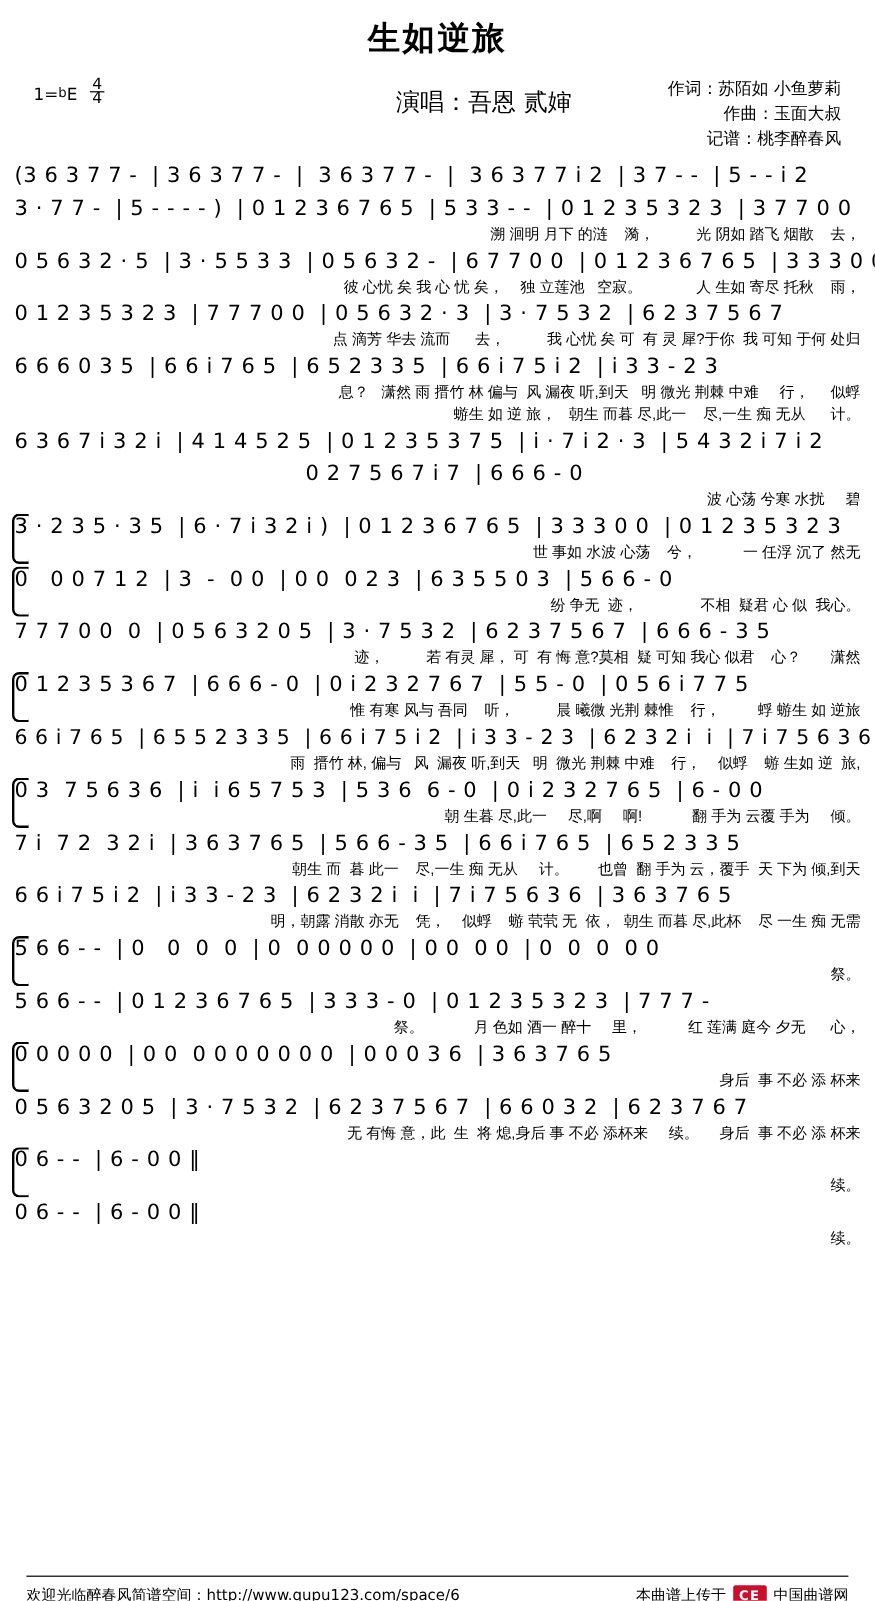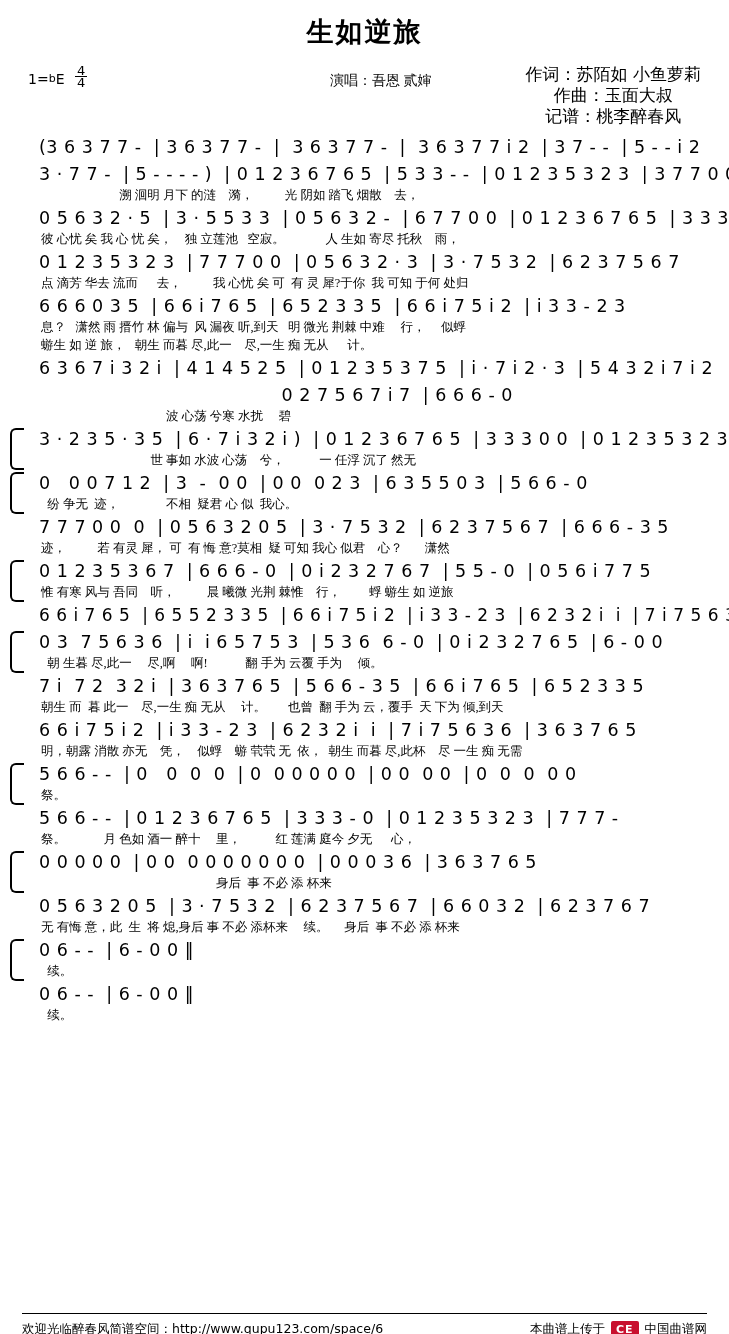--- a/index.html
+++ b/index.html
@@ -8,40 +8,41 @@
     font-family:"DejaVu Sans","Liberation Sans",sans-serif;
     color:#000;position:relative;overflow:hidden;
   }
   .sheet{position:relative;width:729px;height:1334px;}
 
   
   .title{
     text-align:center;font-size:27px;font-weight:bold;letter-spacing:2px;
     margin:14px 0 0 0;font-family:"DejaVu Sans","Liberation Sans",sans-serif;
   }
-  .credits{position:absolute;right:28px;top:50px;font-size:17px;line-height:21px;text-align:center;}
-  .singer{position:absolute;left:330px;top:58px;font-size:14px;font-family:Liberation Serif, serif;}
+  .credits{position:absolute;right:28px;top:50px;font-size:14px;line-height:21px;text-align:right;}
+  .singer{position:absolute;left:330px;top:58px;font-size:20px;}
   .keysig{position:absolute;left:28px;top:40px;font-size:14px;margin-top:11px;}
   .keysig .flat{font-size:11px;vertical-align:2px;}
   .meter{display:inline-block;text-align:center;font-size:13px;line-height:11px;vertical-align:-3px;margin-left:6px;}
   .meter .num{display:block;border-bottom:1.3px solid #000;padding:0 2px;}
   .meter .den{display:block;padding:0 2px;}
 
   
   .body{position:absolute;left:0;top:120px;width:729px;}
-  .line{position:relative;padding:0 39px;margin-bottom:1px;}
+  .line{position:relative;padding:0 12px;margin-bottom:1px;}
   .notes{
     font-size:17.5px;letter-spacing:0.5px;white-space:pre;
     font-family:"DejaVu Sans","Liberation Sans",sans-serif;
     line-height:26px;
   }
   .lyr{
     font-size:12.5px;white-space:pre;line-height:17px;
-    font-family:Liberation Serif, serif;
+    font-family:Liberation Sans, sans-serif;
     padding-left:2px;
+    text-align:right;
   }
   .notes.small{font-size:17px;}
   .brace{position:absolute;left:10px;width:12px;border:2px solid #000;border-right:none;border-radius:6px 0 0 6px;}
 
   
   .footer{position:absolute;left:0;bottom:10px;width:729px;padding:0 22px;box-sizing:border-box;
           display:flex;justify-content:space-between;align-items:center;font-size:12.5px;}
   .footer .right{display:flex;align-items:center;gap:6px;}
   .logo{display:inline-block;background:#c8102e;color:#fff;font-size:11px;font-weight:bold;
         padding:2px 5px;border-radius:2px;letter-spacing:1px;}
@@ -118,20 +119,21 @@
         <div class="lyr">迹，          若 有灵 犀， 可  有 悔 意?莫相  疑 可知 我心 似君    心？       潇然</div>
       </div>
 
     <div class="line">
         <div class="brace" style="top:2px;height:38px;"></div>
         <div class="notes">0 1 2 3 5 3 6 7  | 6 6 6 - 0  | 0 i 2 3 2 7 6 7  | 5 5 - 0  | 0 5 6 i 7 7 5</div>
         <div class="lyr">惟 有寒 风与 吾同    听，          晨 曦微 光荆 棘惟    行，         蜉 蝣生 如 逆旅</div>
       </div>
     <div class="line">
         <div class="notes small">6 6 i 7 6 5  | 6 5 5 2 3 3 5  | 6 6 i 7 5 i 2  | i 3 3 - 2 3  | 6 2 3 2 i  i  | 7 i 7 5 6 3 6  | 3 6 3 2 3 i</div>
+        <div class="lyr">雨  搢竹 林, 偏与   风  漏夜 听,到天   明  微光 荆棘 中难    行，    似蜉    蝣 生如 逆  旅,</div>
       </div>
 
     <div class="line">
         <div class="brace" style="top:2px;height:38px;"></div>
         <div class="notes">0 3  7 5 6 3 6  | i  i 6 5 7 5 3  | 5 3 6  6 - 0  | 0 i 2 3 2 7 6 5  | 6 - 0 0</div>
         <div class="lyr">  朝 生暮 尽,此一     尽,啊     啊!            翻 手为 云覆 手为     倾。</div>
       </div>
     <div class="line">
         <div class="notes">7 i  7 2  3 2 i  | 3 6 3 7 6 5  | 5 6 6 - 3 5  | 6 6 i 7 6 5  | 6 5 2 3 3 5</div>
         <div class="lyr">朝生 而  暮 此一    尽,一生 痴 无从     计。       也曾  翻 手为 云，覆手  天 下为 倾,到天</div>

